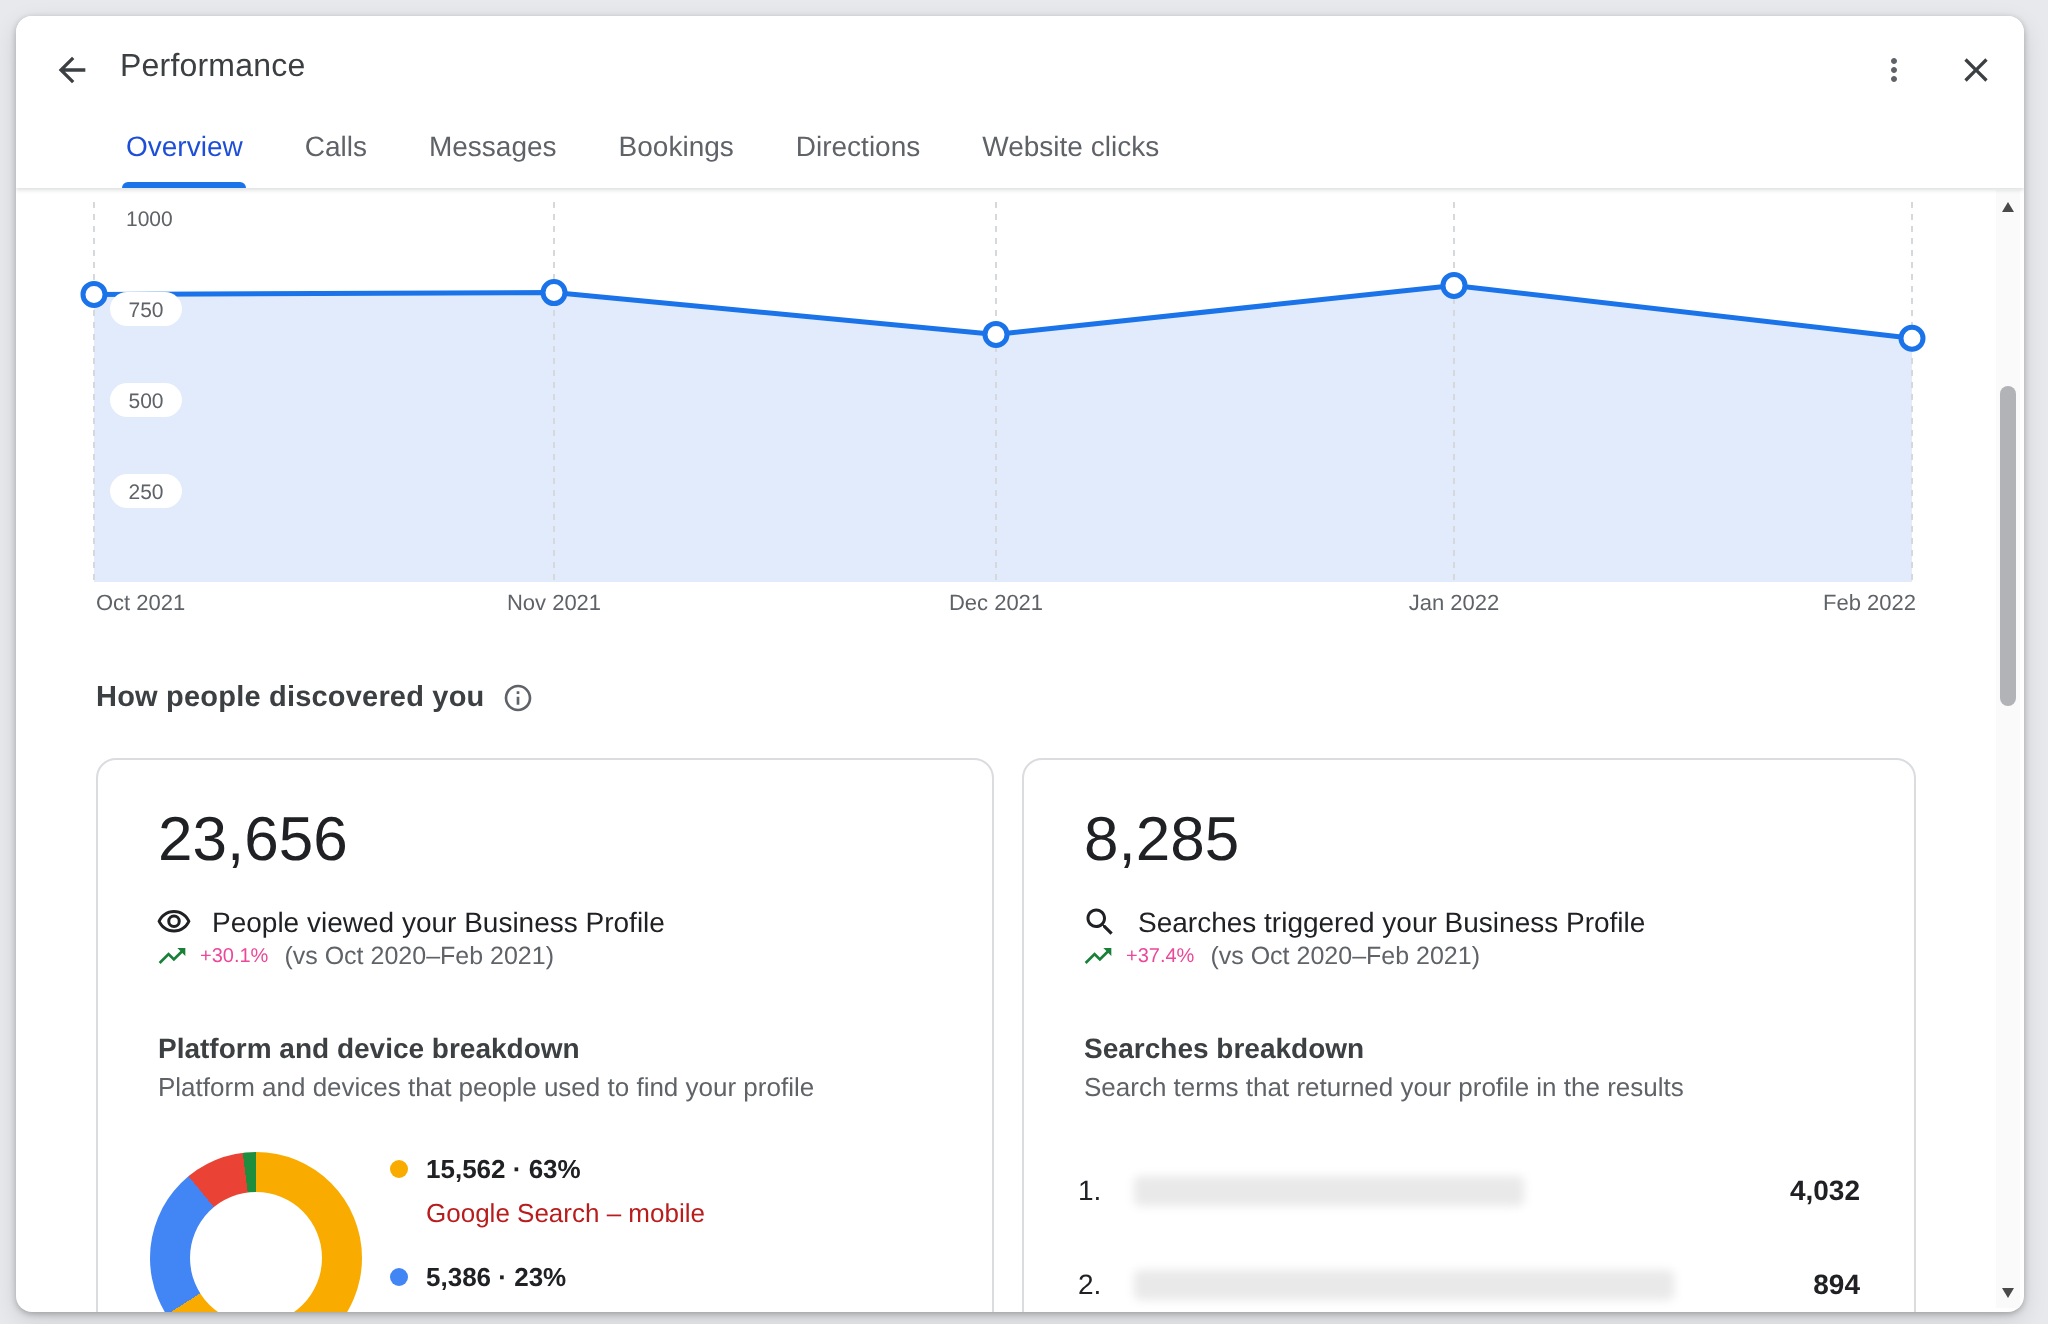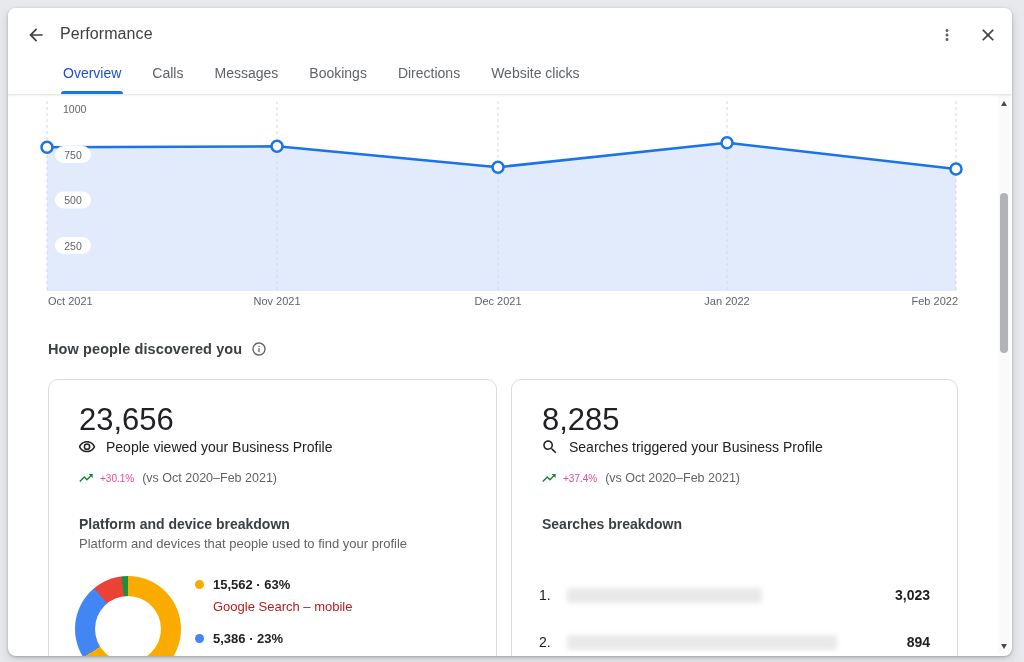--- a/index.html
+++ b/index.html
@@ -37,21 +37,21 @@
   .section-title { font-size:14.5px; font-weight:700; color:#3c4043; letter-spacing:.1px; }
   .info-icon svg { width:16px; height:16px; fill:#5f6368; display:block; cursor:pointer; }
 
   
   .card { position:absolute; top:371px; height:430px; background:#fff;
           border:1px solid #dadce0; border-radius:10px; }
   .card-left  { left:40px;  width:449px; }
   .card-right { left:503px; width:447px; }
 
   .big-number { position:absolute; left:30px; top:24px; font-size:31px; color:#202124; line-height:32px; }
-  .stat-row   { position:absolute; left:29px; top:58px; display:flex; align-items:center; gap:10px; }
+  .stat-row   { position:absolute; left:29px; top:72px; display:flex; align-items:center; gap:10px; }
   .stat-row svg { width:18px; height:18px; fill:#202124; flex:none; }
   .stat-label { font-size:14px; color:#202124; }
   .delta-row  { position:absolute; left:29px; top:90px; display:flex; align-items:center; gap:6px; }
   .delta-row svg { width:16px; height:16px; fill:#188038; flex:none; }
   .delta      { font-size:10px; font-weight:400; color:#ec4899; }
   .delta-note { font-size:12.5px; color:#5f6368; margin-left:2px; }
 
   .bd-title { position:absolute; left:30px; top:136px; font-size:14px; font-weight:700; color:#3c4043; }
   .bd-sub   { position:absolute; left:30px; top:156px; font-size:13px; color:#5f6368; }
 
@@ -195,25 +195,26 @@
         <span class="stat-label">Searches triggered your Business Profile</span>
       </div>
       <div class="delta-row">
         <svg viewBox="0 0 24 24">
             <path d="M16 6l2.29 2.29-4.88 4.88-4-4L2 16.59 3.41 18l6-6 4 4 6.3-6.29L22 12V6h-6z"></path>
           </svg>
         <span class="delta">+37.4%</span>
         <span class="delta-note">(vs Oct 2020–Feb 2021)</span>
       </div>
       <div class="bd-title">Searches breakdown</div>
+      <div class="bd-sub">Search terms that returned your profile in the results</div>
       <div class="searches-list">
           <div class="search-row">
             <span class="rank">1.</span>
             <span class="redacted-bar" style="width: 195px;"></span>
-            <span class="count">3,023</span>
+            <span class="count">4,032</span>
           </div>
           <div class="search-row">
             <span class="rank">2.</span>
             <span class="redacted-bar" style="width: 270px;"></span>
             <span class="count">894</span>
           </div>
         </div>
     </div>
 
     <div class="scrollbar">

